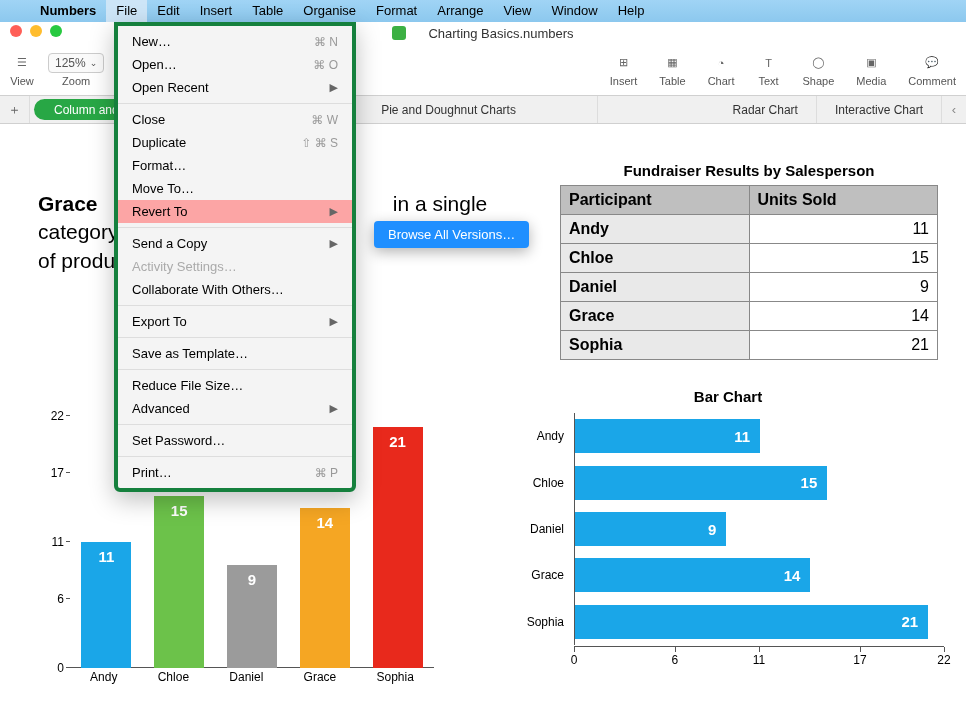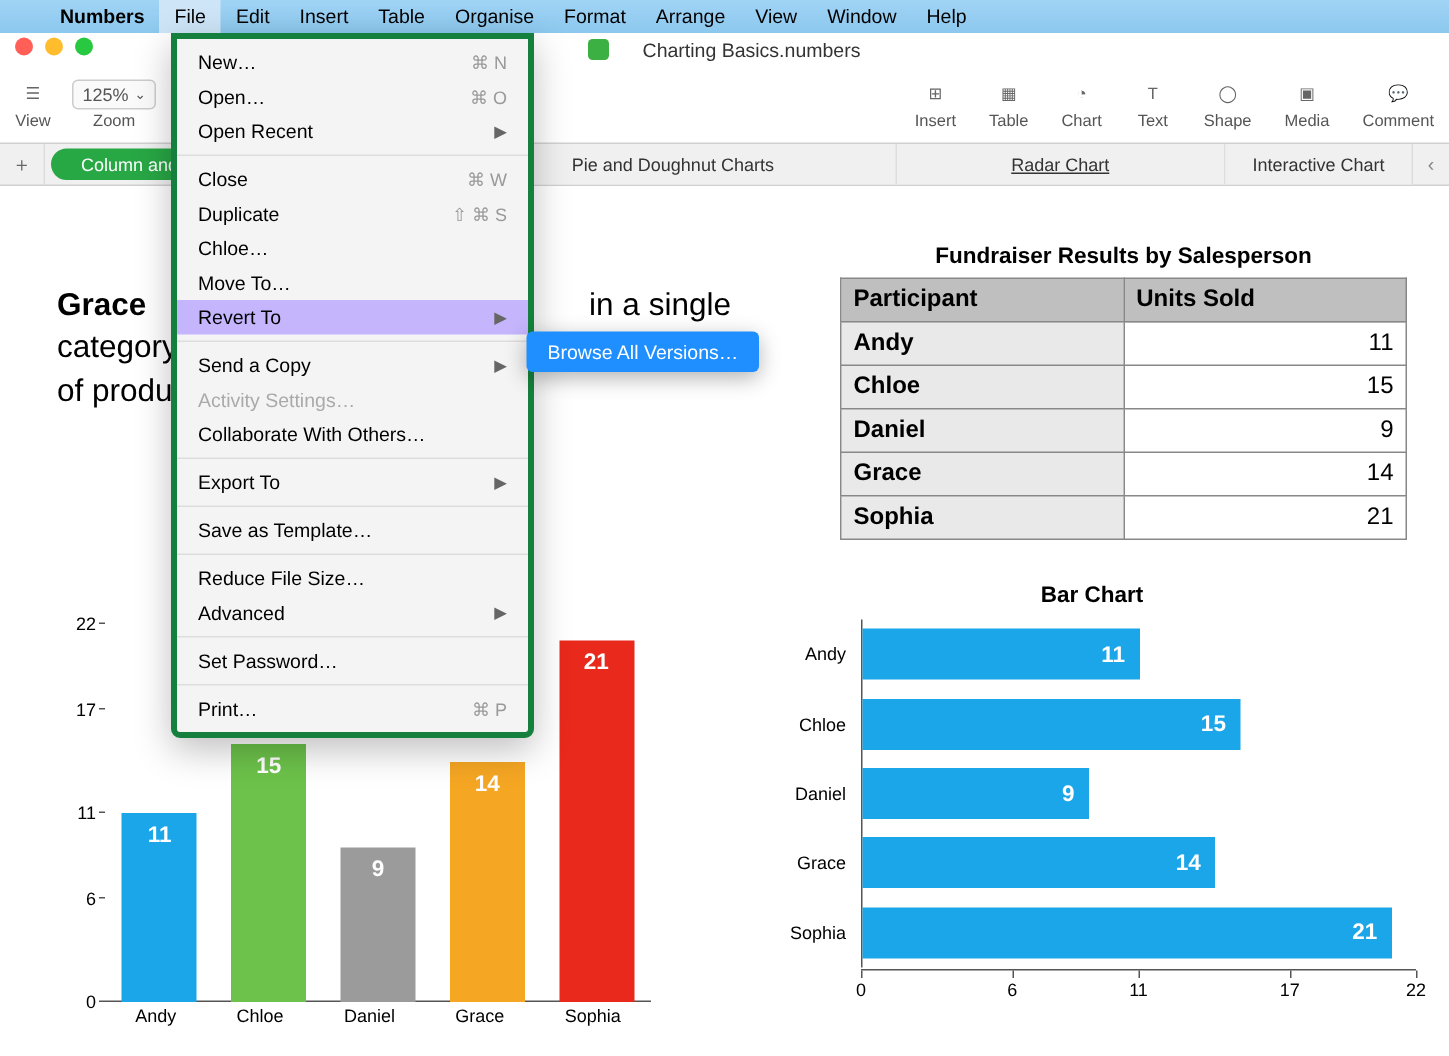--- a/index.html
+++ b/index.html
@@ -73,27 +73,27 @@
   .headline { position:absolute; left:38px; top:66px; font-size:21px; line-height:1.35; color:#000;}
   .headline .bold{font-weight:700;}
   
   .dropdown {
     position:absolute; left:114px; top:22px; width:242px;
     background:#f4f4f4; border:4px solid #15803d; border-radius:0 0 6px 6px;
     box-shadow:0 8px 24px rgba(0,0,0,.25);
     padding:4px 0; z-index:50;
   }
   .dropdown .row{ display:flex; align-items:center; justify-content:space-between; padding:4px 14px; font-size:13px; color:#000; cursor:default;}
-  .dropdown .row.highlight{ background:#c4b5fd;}
+  .dropdown .row.highlight{ background:#fca5a5;}
   .dropdown .row.disabled{ color:#aaa;}
   .dropdown .sep{ height:1px; background:#ddd; margin:4px 0; padding:0;}
   .dropdown .shortcut{ color:#999; font-size:12px;}
   .dropdown .chev{ color:#666; font-size:11px;}
   .submenu {
-    position:absolute; left:351px; top:221px; z-index:60;
+    position:absolute; left:374px; top:221px; z-index:60;
     background:#1f8fff; border-radius:4px; padding:3px 0;
     box-shadow:0 4px 14px rgba(0,0,0,.3);
   }
   .submenu .srow{ padding:3px 14px; color:#fff; font-size:13px; white-space:nowrap;}
   
   .data-table-wrap{ position:absolute; left:520px; top:38px; width:418px;padding-left:40px;}
   .table-title{ text-align:center; font-size:15px; font-weight:600; margin-bottom:6px;}
   table.data{ width:100%; border-collapse:collapse; font-size:16px;}
   table.data th, table.data td{ border:1px solid #888; padding:5px 8px;}
   table.data thead th{ background:#bfbfbf; font-weight:700; text-align:left;}
@@ -205,21 +205,21 @@
   <div class="plus">＋</div>
   <div class="tab active">
       <span>Column and Bar Charts</span>
     </div>
   <div class="tab">
       <span>ar Charts-1</span>
     </div>
   <div class="tab" style="flex:1;justify-content:center;">
       <span>Pie and Doughnut Charts</span>
     </div>
-  <div class="tab" style="flex:.7;justify-content:center;text-decoration:underline;">
+  <div class="tab" style="flex:.7;justify-content:flex-end;">
       <span>Radar Chart</span>
     </div>
   <div class="tab" style="justify-content:center;">
       <span>Interactive Chart</span>
     </div>
   <div class="nav">‹</div>
 </div>
 
 <div class="canvas">
 
@@ -370,21 +370,21 @@
     <div class="sep"></div>
     <div class="row">
       <span>Close</span>
       <span class="shortcut">⌘ W</span>
     </div>
     <div class="row">
       <span>Duplicate</span>
       <span class="shortcut">⇧ ⌘ S</span>
     </div>
     <div class="row">
-      <span>Chloe…</span>
+      <span>Format…</span>
     </div>
     <div class="row">
       <span>Move To…</span>
     </div>
     <div class="row highlight">
       <span>Revert To</span>
       <span class="chev">▶</span>
     </div>
     <div class="sep"></div>
     <div class="row">

